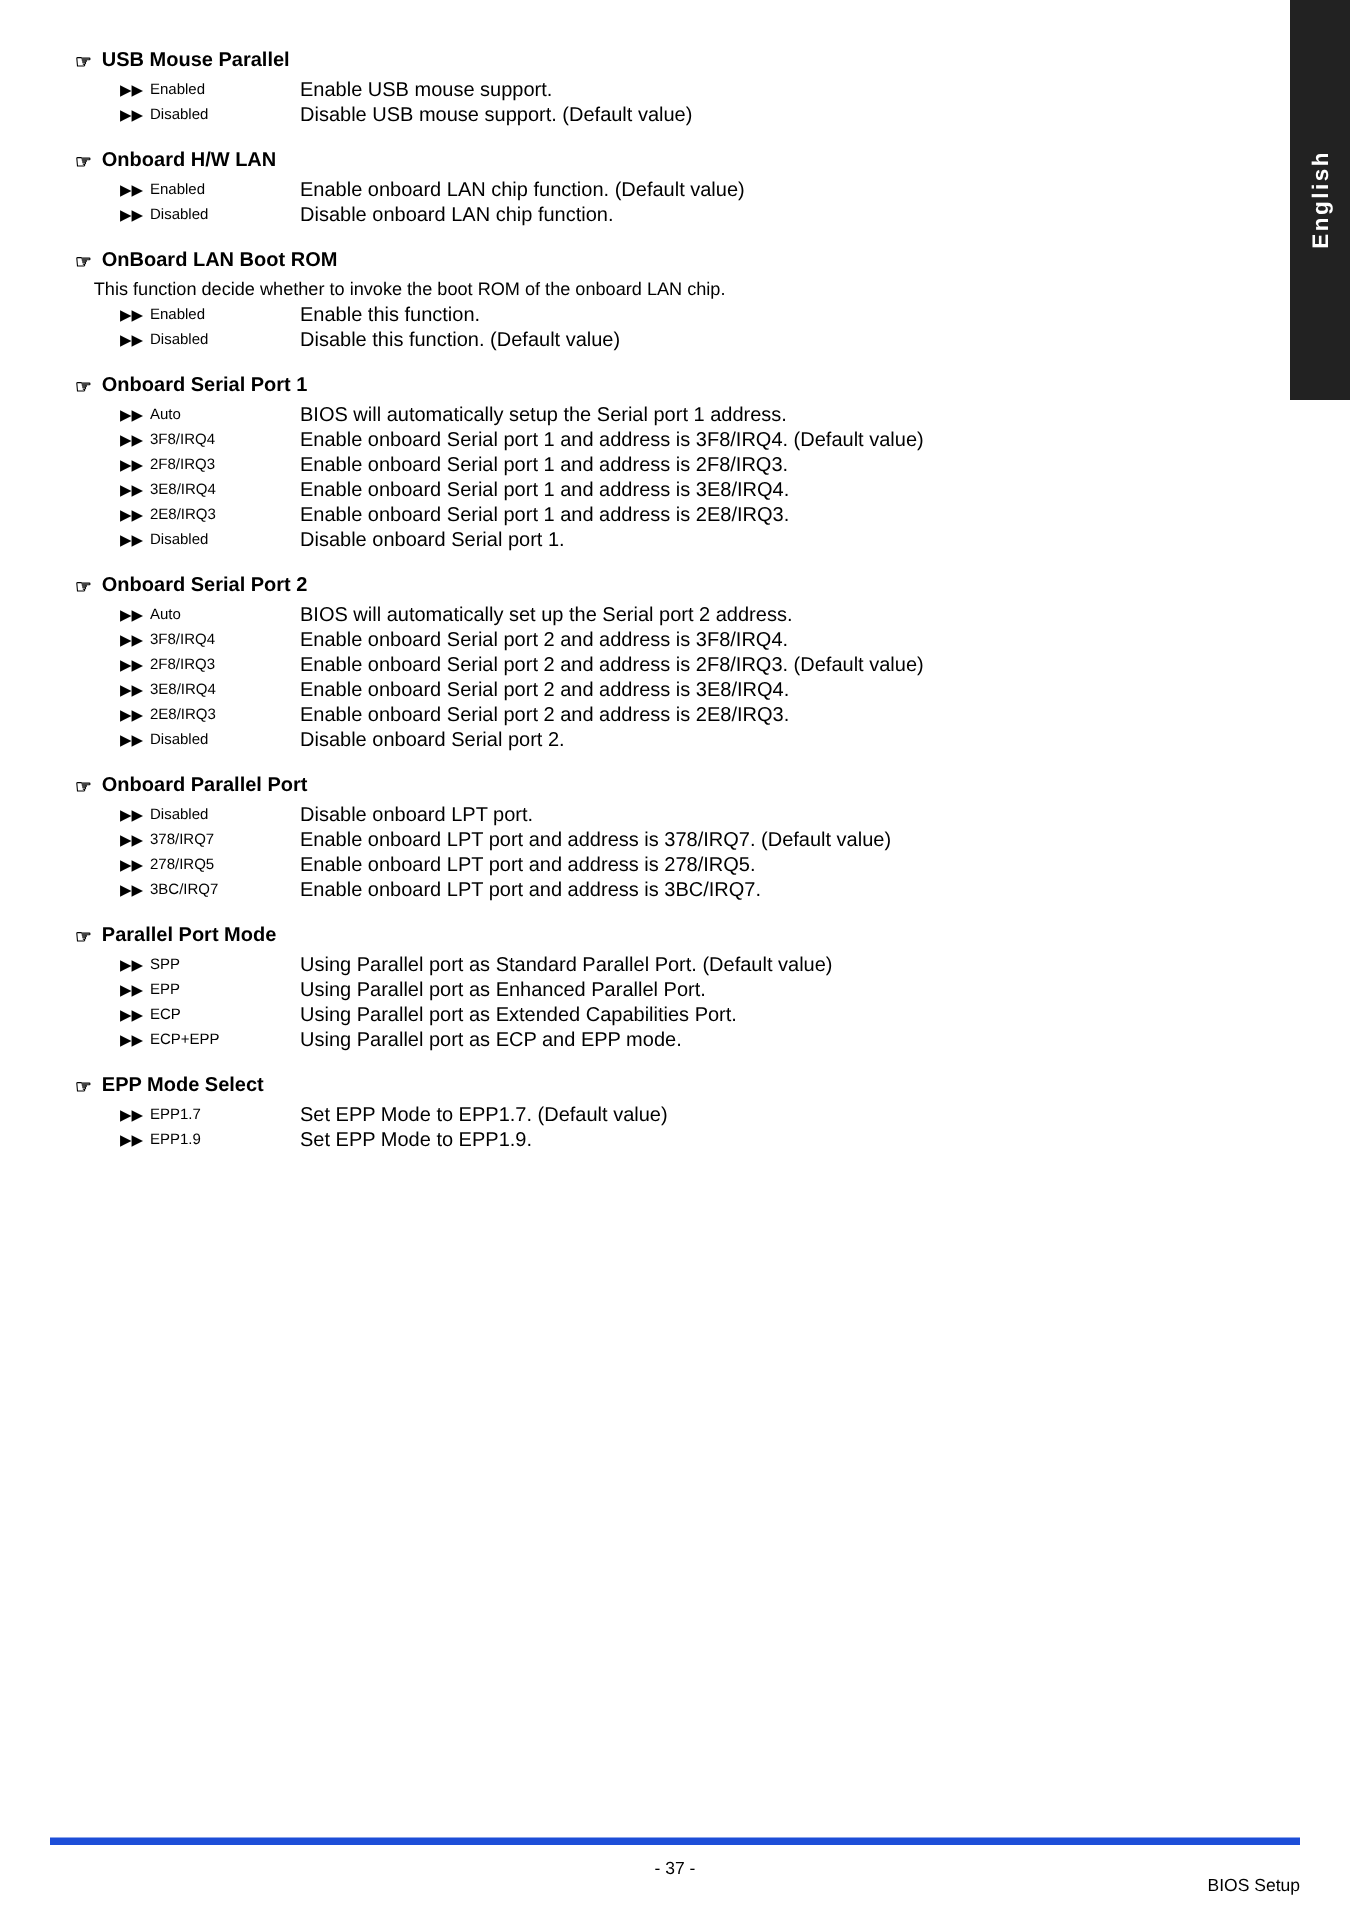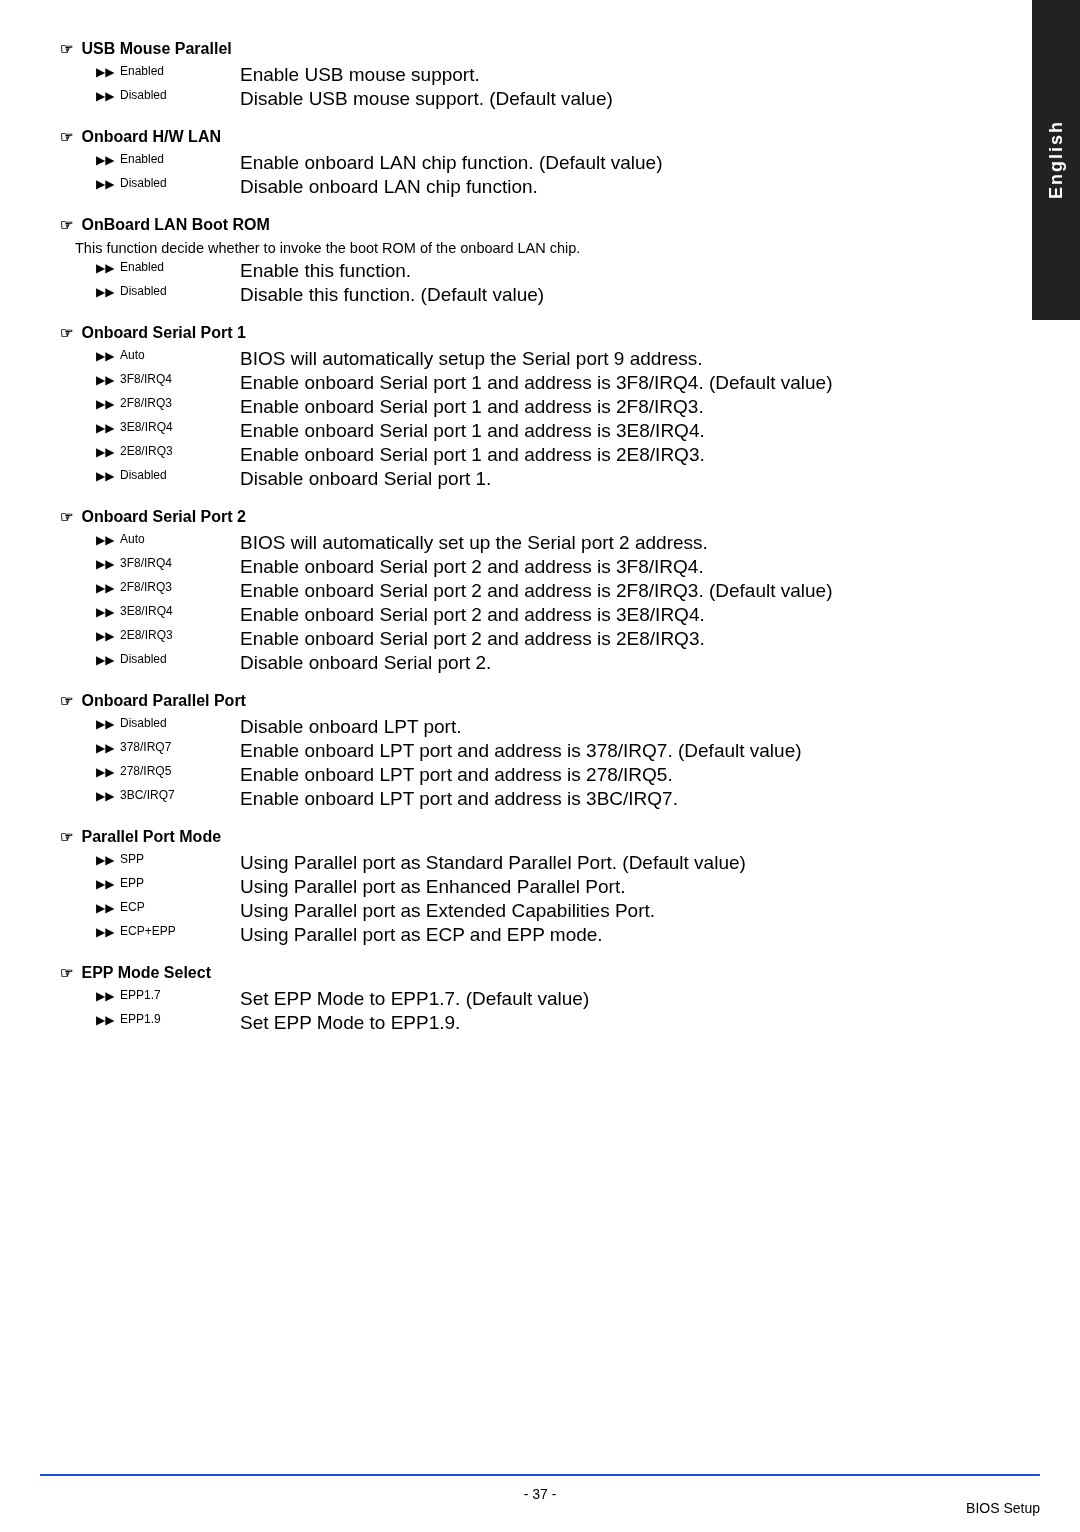--- a/index.html
+++ b/index.html
@@ -75,31 +75,31 @@
       margin-right: 4px;
       font-size: 13px;
       margin-top: 1px;
     }
     .item-key {
       min-width: 120px;
       font-size: 12px;
     }
     .item-value {
       flex: 1;
-      font-size: 19px;
+      font-size: 16px;
     }
     .footer {
       position: absolute;
       bottom: 30px;
       left: 0;
       right: 0;
       display: flex;
       align-items: center;
       justify-content: center;
-      border-top: 2px solid #1d4ed8;
+      border-top: 6px solid #1d4ed8;
       padding-top: 10px;
       margin: 0 40px;
     }
     .footer-center {
       font-size: 14px;
     }
     .footer-right {
       position: absolute;
       right: 0;
       font-size: 14px;
@@ -176,21 +176,21 @@
       </div>
       <div class="section">
         <div class="section-title">
           <span class="section-symbol">☞</span>
           <span>Onboard Serial Port 1</span>
         </div>
         <div class="item-list">
           <div class="item-row">
             <span class="item-bullet double-arrow">▶▶</span>
             <span class="item-key">Auto</span>
-            <span class="item-value">BIOS will automatically setup the Serial port 9 address.</span>
+            <span class="item-value">BIOS will automatically setup the Serial port 1 address.</span>
           </div>
           <div class="item-row">
             <span class="item-bullet double-arrow">▶▶</span>
             <span class="item-key">3F8/IRQ4</span>
             <span class="item-value">Enable onboard Serial port 1 and address is 3F8/IRQ4. (Default value)</span>
           </div>
           <div class="item-row">
             <span class="item-bullet double-arrow">▶▶</span>
             <span class="item-key">2F8/IRQ3</span>
             <span class="item-value">Enable onboard Serial port 1 and address is 2F8/IRQ3.</span>

